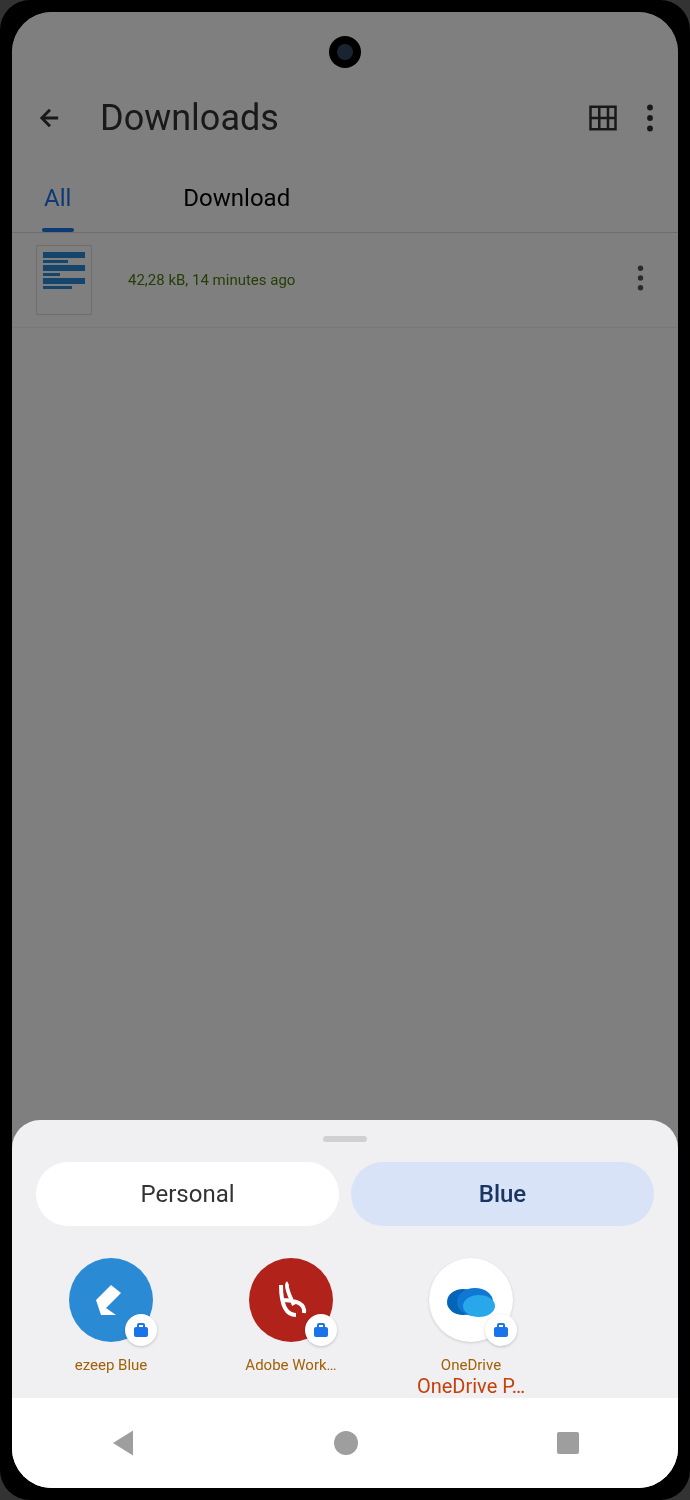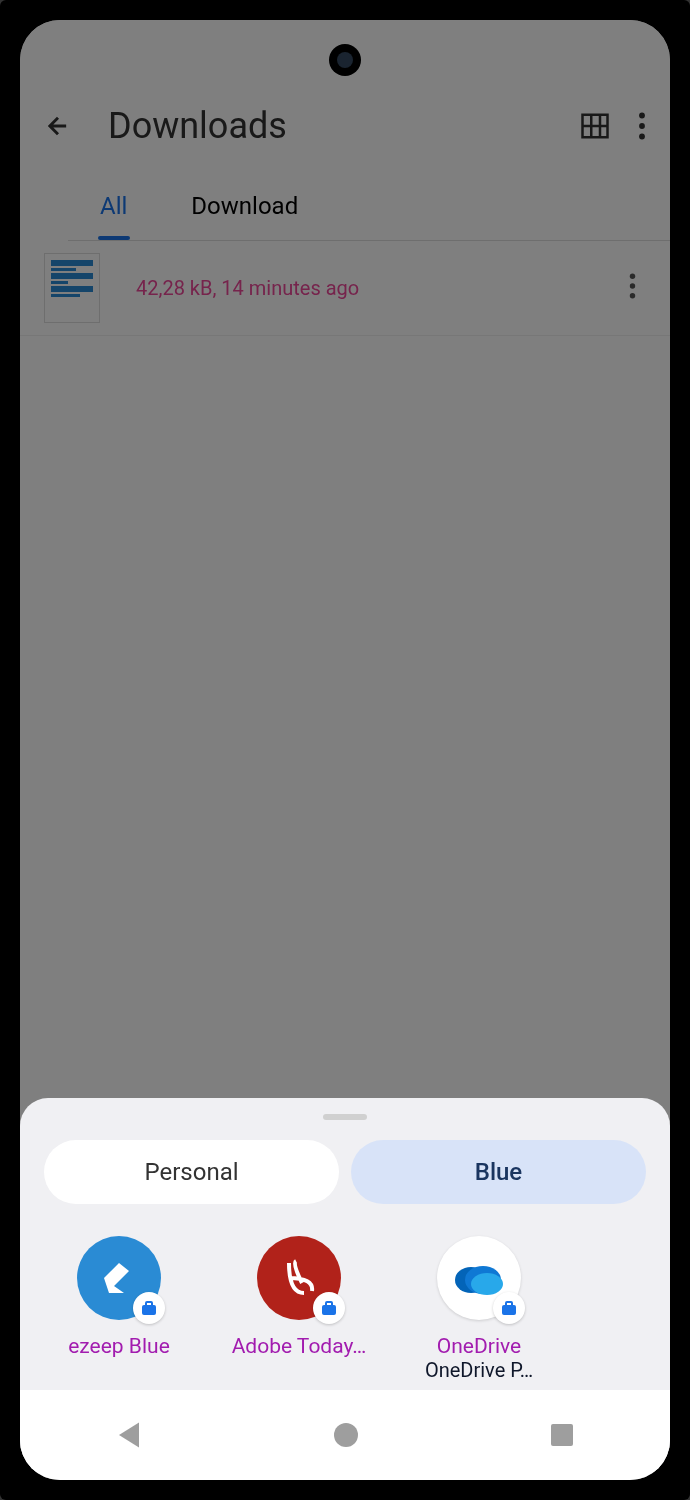--- a/index.html
+++ b/index.html
@@ -1,19 +1,19 @@
 <!DOCTYPE html>
 <html><head>
   <meta charset="utf-8">
   <style>
     * { margin: 0; padding: 0; box-sizing: border-box; font-family: 'Roboto', -apple-system, BlinkMacSystemFont, sans-serif; }
     body { background: #333; display: flex; justify-content: center; align-items: center; min-height: 1500px; }
     .phone-frame {
-      width: 690px; height: 1500px; background: #000; border-radius: 6px;
-      padding: 20px; position: relative;
+      width: 690px; height: 1500px; background: #000; border-radius: 30px;
+      padding: 12px; position: relative;
     }
     .phone-screen {
       width: 100%; height: 100%; background: #fff; border-radius: 40px;
       overflow: hidden; position: relative;
     }
     .camera-notch {
       position: absolute; top: 24px; left: 50%; transform: translateX(-50%);
       width: 32px; height: 32px; background: #000; border-radius: 50%; z-index: 100;
     }
     .camera-inner {
@@ -32,22 +32,22 @@
     .status-icons { display: flex; align-items: center; gap: 6px; }
     .status-battery-text { font-size: 20px; font-weight: 500; margin-left: 4px; }
     .app-header {
       height: 92px; display: flex; align-items: center; padding: 0 24px;
       position: relative; z-index: 1;
     }
     .back-arrow { margin-right: 36px; }
     .header-title { font-size: 36px; color: #333; font-weight: 400; flex: 1; }
     .header-right { display: flex; align-items: center; gap: 28px; }
     .tabs {
-      display: flex; padding: 0 24px; gap: 48px;
-      border-bottom: 1px solid #ddd; position: relative; z-index: 1; margin-left: 48px;
+      display: flex; padding: 0 24px; gap: 96px;
+      border-bottom: 1px solid #ddd; position: relative; z-index: 1;
     }
     .tab {
       font-size: 24px; color: #000000; padding: 20px 8px; position: relative;
     }
     .tab.active { color: #1a73e8; }
     .tab.active::after {
       content: ''; position: absolute; bottom: 0; left: 50%; transform: translateX(-50%);
       width: 32px; height: 4px; background: #1a73e8; border-radius: 2px;
     }
     .section-header {
@@ -59,25 +59,25 @@
       border-bottom: 1px solid #eee; position: relative; z-index: 1;
     }
     .file-thumb {
       width: 56px; height: 70px; background: #fff; border: 1px solid #ddd;
       margin-right: 36px; padding: 6px; display: flex; flex-direction: column; gap: 2px;
     }
     .file-thumb-line { height: 6px; background: #2a8bd4; }
     .file-thumb-line.half { height: 3px; }
     .file-info { flex: 1; }
     .file-name { font-size: 24px; color: #333; margin-bottom: 4px; }
-    .file-meta { font-size: 20px; color: #ec4899; }
+    .file-meta { font-size: 15px; color: #4d7c0f; }
     .file-more { padding: 10px; }
     
     .share-sheet {
-      position: absolute; bottom: 8px; left: 0; right: 0;
+      position: absolute; bottom: 0; left: 0; right: 0;
       background: #f0f0f3; border-radius: 28px 28px 0 0;
       z-index: 10; padding-bottom: 90px;
     }
     .drag-handle {
       width: 44px; height: 6px; background: #d0d0d0; border-radius: 3px;
       margin: 16px auto 20px;
     }
     .profile-tabs {
       display: flex; gap: 12px; padding: 0 24px; margin-bottom: 32px;
     }
@@ -97,25 +97,25 @@
       width: 84px; height: 84px; border-radius: 50%;
       display: flex; align-items: center; justify-content: center;
     }
     .work-badge {
       position: absolute; bottom: -4px; right: -4px;
       width: 32px; height: 32px; background: #fff; border-radius: 50%;
       display: flex; align-items: center; justify-content: center;
       box-shadow: 0 1px 3px rgba(0,0,0,0.2);
     }
     .app-name {
-      font-size: 21px; color: #a21caf; text-align: center;
+      font-size: 15px; color: #a16207; text-align: center;
       max-width: 150px; white-space: nowrap; overflow: hidden; text-overflow: ellipsis;
     }
     .app-subtitle {
-      font-size: 20px; color: #0f172a; text-align: center;
+      font-size: 20px; color: #c2410c; text-align: center;
       max-width: 150px; white-space: nowrap; overflow: hidden; text-overflow: ellipsis;
     }
     
     .nav-bar {
       position: absolute; bottom: 0; left: 0; right: 0; height: 90px;
       background: #fff; display: flex; justify-content: space-around;
       align-items: center; z-index: 20;
     }
   </style>
 </head>
@@ -232,21 +232,21 @@
                   <path d="M15 10 Q15 40 30 40 M15 25 Q40 25 38 38 M22 8 Q18 10 28 30"></path>
                 </svg>
             </div>
             <div class="work-badge">
               <svg width="18" height="16" viewBox="0 0 18 16" fill="#1a73e8">
                   <rect x="2" y="5" width="14" height="10" rx="2"></rect>
                   <path d="M6 5V3a1 1 0 011-1h4a1 1 0 011 1v2" fill="none" stroke="#1a73e8" stroke-width="2"></path>
                 </svg>
             </div>
           </div>
-          <div class="app-name">Adobe Today…</div>
+          <div class="app-name">Adobe Work…</div>
         </div>
 
         <div class="share-app">
           <div class="app-icon-wrap">
             <div class="app-icon" style="background:#fff; box-shadow:0 1px 3px rgba(0,0,0,0.15)">
               <svg width="56" height="40" viewBox="0 0 56 40">
                   <ellipse cx="20" cy="22" rx="16" ry="13" fill="#0364b8"></ellipse>
                   <ellipse cx="32" cy="22" rx="18" ry="14" fill="#0f78d4"></ellipse>
                   <ellipse cx="36" cy="26" rx="16" ry="11" fill="#28a8ea"></ellipse>
                 </svg>

